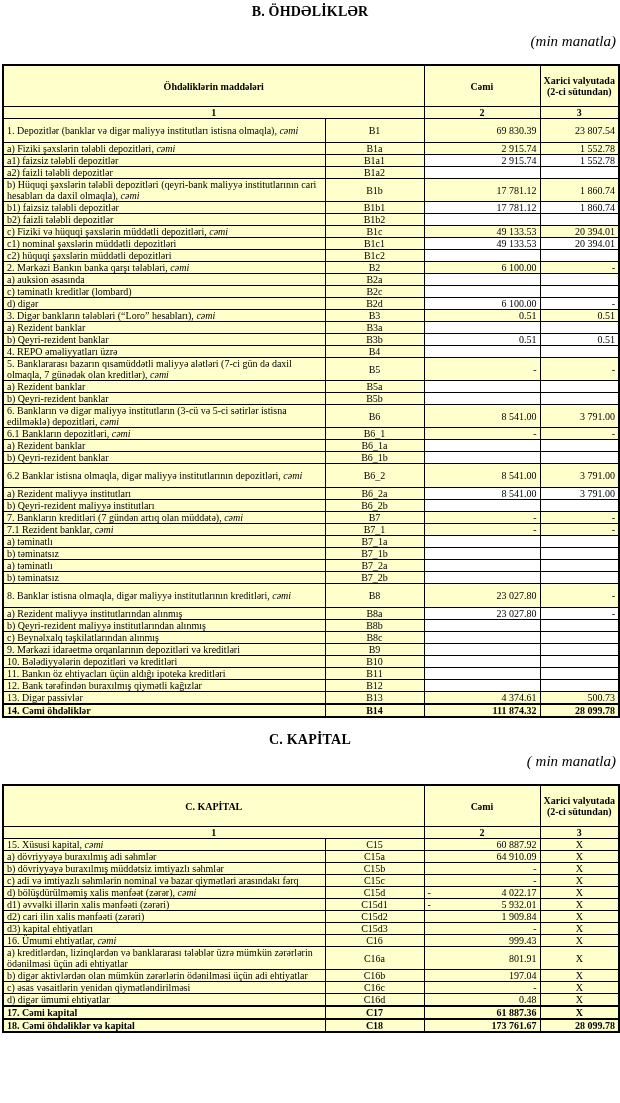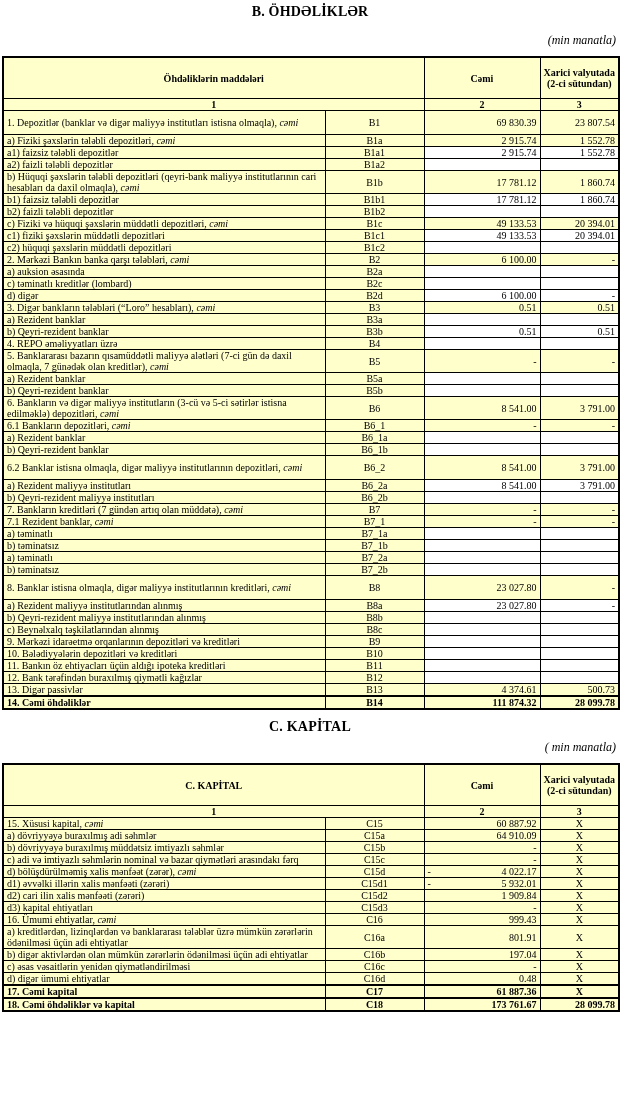--- a/index.html
+++ b/index.html
@@ -6,22 +6,22 @@
     --cell-yellow:#FFFFCC;
     --cell-white:#FFFFFF;
     --line:#000000;
     --ink:#000000;
   }
   html,body{margin:0;padding:0;background:#fff;}
   body{width:620px;font-family:"Liberation Serif", serif;color:var(--ink);}
   .page{padding:4px 2px 2px 2px;}
   .sec-title{text-align:center;font-weight:bold;font-size:14px;margin:0 0 13px 0;letter-spacing:.2px;}
   .sec-title.c{margin:9px 0 5px 0;}
-  .note{text-align:right;font-style:italic;font-size:12px;margin:0 2px 1px 0;}
-  table.fin{border-collapse:collapse;table-layout:fixed;width:616px;margin:8px auto;background:#f0abfc;border:2px solid var(--line);}
+  .note{text-align:right;font-style:italic;font-size:15px;margin:0 2px 1px 0;}
+  table.fin{border-collapse:collapse;table-layout:fixed;width:616px;margin:14px auto;background:#f0abfc;border:2px solid var(--line);}
   table.fin th, table.fin td{border:1px solid var(--line);font-size:10px;line-height:11px;padding:0 3px;vertical-align:middle;overflow:hidden;}
   table.fin th{background:var(--cell-yellow);font-weight:bold;text-align:center;}
   th.hmain{height:40px;font-size:10.5px;line-height:12px;}
   tr.subhead th{height:11px;padding:0;}
   tbody td{height:11px;}
   tr.tall td{height:23px;}
   td.label{text-align:left;background:var(--cell-yellow);}
   td.code{text-align:center;background:var(--cell-yellow);}
   td.val{text-align:right;}
   td.val.x{text-align:center;}
@@ -102,21 +102,21 @@
           <td class="val bg-w"></td>
           <td class="val bg-w"></td>
         </tr>
         <tr>
           <td class="label ind1"><span>c) Fiziki və hüquqi şəxslərin müddətli depozitləri, </span><i>cəmi</i></td>
           <td class="code">B1c</td>
           <td class="val bg-y">49 133.53</td>
           <td class="val bg-y">20 394.01</td>
         </tr>
         <tr>
-          <td class="label ind2"><span>c1) fiziki şəxslərin müddətli depozitləri</span></td>
+          <td class="label ind2"><span>c1) nominal şəxslərin müddətli depozitləri</span></td>
           <td class="code">B1c1</td>
           <td class="val bg-w">49 133.53</td>
           <td class="val bg-w">20 394.01</td>
         </tr>
         <tr>
           <td class="label ind2"><span>c2) hüquqi şəxslərin müddətli depozitləri</span></td>
           <td class="code">B1c2</td>
           <td class="val bg-w"></td>
           <td class="val bg-w"></td>
         </tr>

